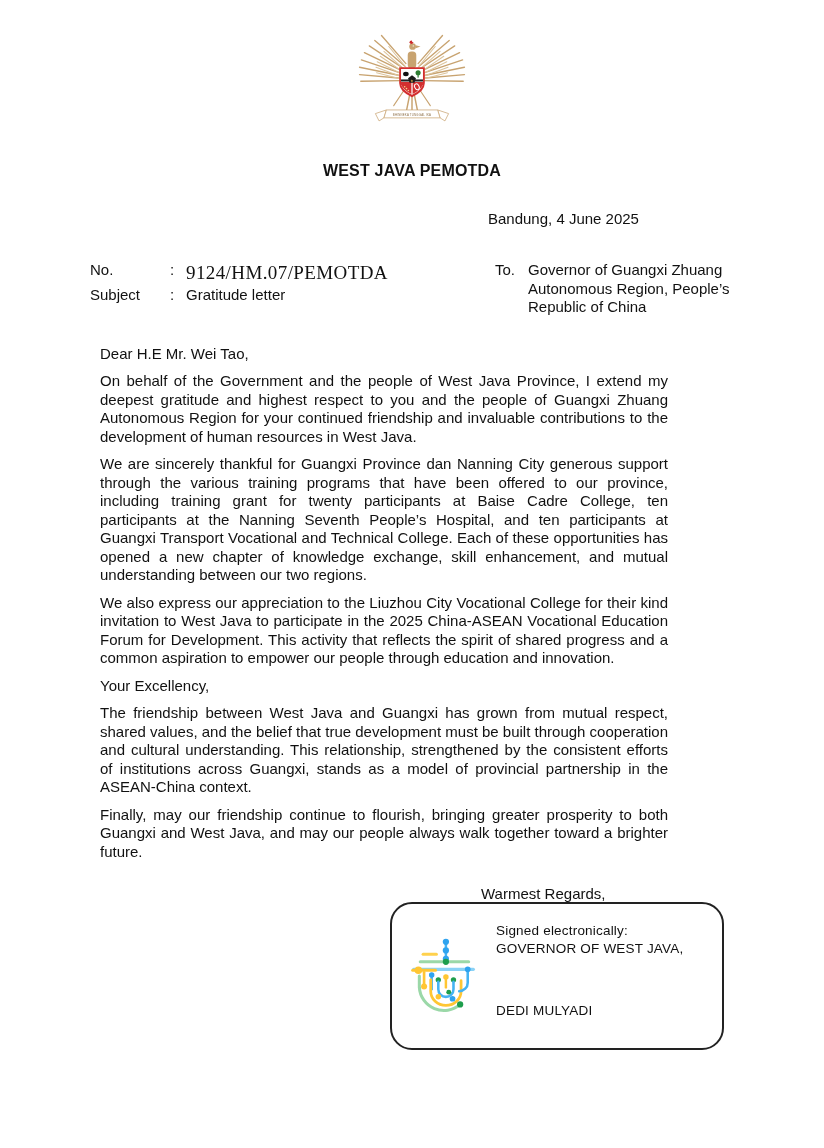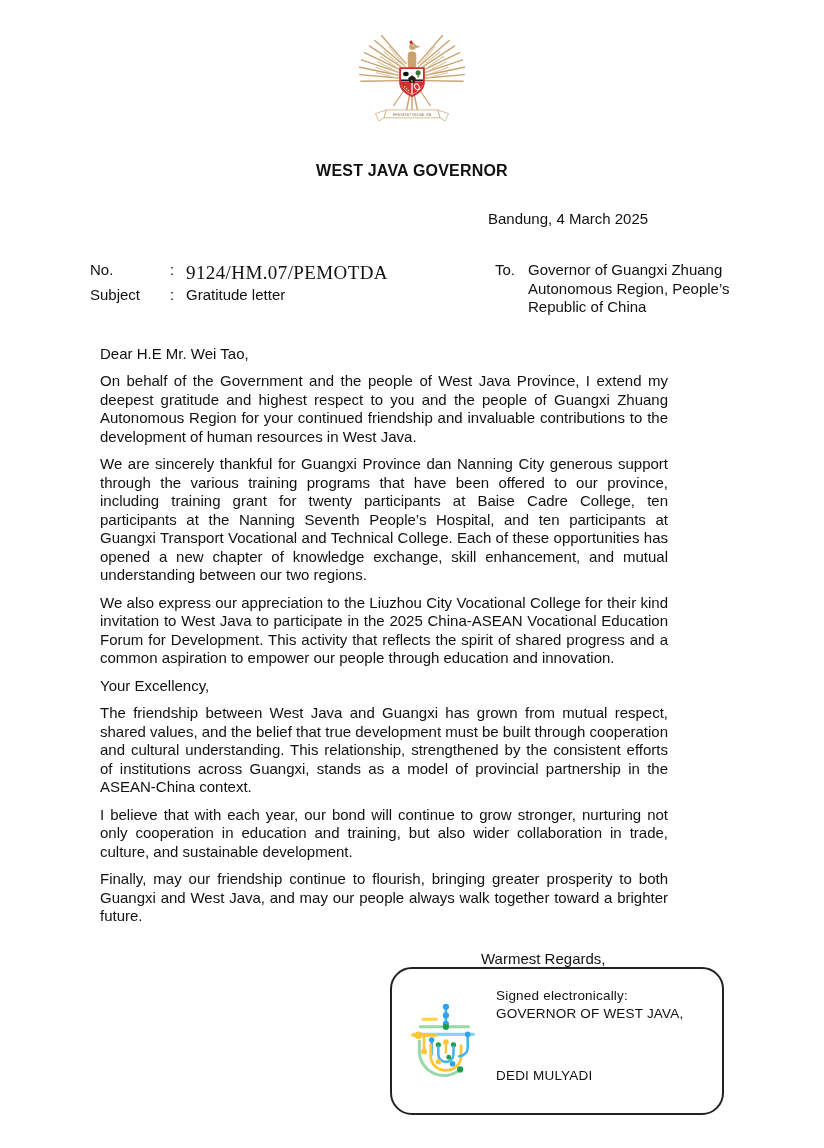--- a/index.html
+++ b/index.html
@@ -147,23 +147,23 @@
       <polygon points="100,77 93.5,82 96,89.5 104,89.5 106.5,82" fill="#1a1a1a"></polygon>
       <text x="100" y="88" font-size="6" fill="#E3B34C" text-anchor="middle">★</text>
 
       <path d="M 58,134 L 40,140 L 46,152 L 54,147 Z" fill="#ffffff" stroke="#C8A370" stroke-width="1.2"></path>
       <path d="M 142,134 L 160,140 L 154,152 L 146,147 Z" fill="#ffffff" stroke="#C8A370" stroke-width="1.2"></path>
       <path d="M 58,134 L 142,134 L 146,147 L 54,147 Z" fill="#ffffff" stroke="#C8A370" stroke-width="1.2"></path>
       <text x="100" y="143.5" font-size="4.6" fill="#8A6B42" text-anchor="middle" letter-spacing="0.4">BHINNEKA TUNGGAL IKA</text>
     </svg>
   </div>
 
-  <div class="org-title">WEST JAVA GOVERNOR</div>
-
-  <div class="date-line">Bandung, 4 March 2025</div>
+  <div class="org-title">WEST JAVA PEMOTDA</div>
+
+  <div class="date-line">Bandung, 4 June 2025</div>
 
   <div class="meta">
     <div class="meta-left">
       <span>No.</span>
       <span>:</span>
       <span class="meta-mono">9124/HM.07/PEMOTDA</span>
       <span>Subject</span>
       <span>:</span>
       <span>Gratitude letter</span>
     </div>
@@ -174,21 +174,20 @@
   </div>
 
   <div class="letter-body">
     <p class="salutation">Dear H.E Mr. Wei Tao,</p>
     <div>
         <p>On behalf of the Government and the people of West Java Province, I extend my deepest gratitude and highest respect to you and the people of Guangxi Zhuang Autonomous Region for your continued friendship and invaluable contributions to the development of human resources in West Java.</p>
         <p>We are sincerely thankful for Guangxi Province dan Nanning City generous support through the various training programs that have been offered to our province, including training grant for twenty participants at Baise Cadre College, ten participants at the Nanning Seventh People’s Hospital, and ten participants at Guangxi Transport Vocational and Technical College. Each of these opportunities has opened a new chapter of knowledge exchange, skill enhancement, and mutual understanding between our two regions.</p>
         <p>We also express our appreciation to the Liuzhou City Vocational College for their kind invitation to West Java to participate in the 2025 China-ASEAN Vocational Education Forum for Development. This activity that reflects the spirit of shared progress and a common aspiration to empower our people through education and innovation.</p>
         <p>Your Excellency,</p>
         <p>The friendship between West Java and Guangxi has grown from mutual respect, shared values, and the belief that true development must be built through cooperation and cultural understanding. This relationship, strengthened by the consistent efforts of institutions across Guangxi, stands as a model of provincial partnership in the ASEAN-China context.</p>
-        <p>I believe that with each year, our bond will continue to grow stronger, nurturing not only cooperation in education and training, but also wider collaboration in trade, culture, and sustainable development.</p>
         <p>Finally, may our friendship continue to flourish, bringing greater prosperity to both Guangxi and West Java, and may our people always walk together toward a brighter future.</p>
       </div>
   </div>
 
   <div class="regards">Warmest Regards,</div>
 
   <div class="sig-box">
     <svg class="sig-logo" viewBox="0 0 78 84" fill="none" stroke-linecap="round">
 
       <line x1="41" y1="5" x2="41" y2="25" stroke="#45B3F2" stroke-width="2.6"></line>

